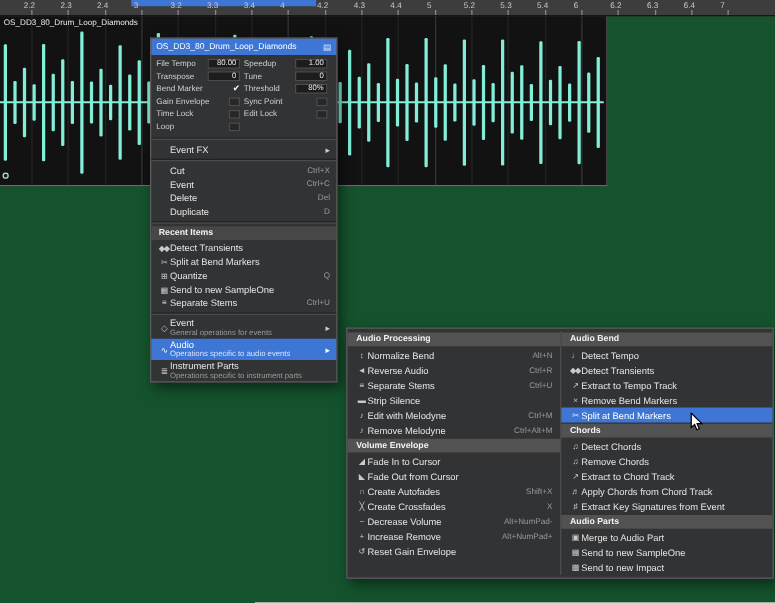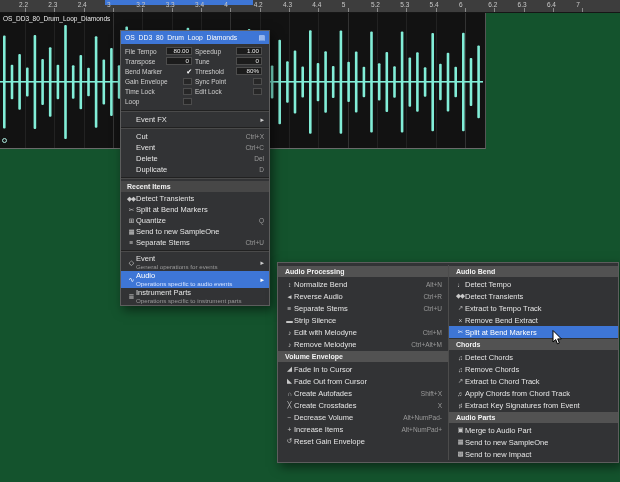--- a/index.html
+++ b/index.html
@@ -402,21 +402,21 @@
           <span class="lb">Create Crossfades</span>
           <span class="sc">X</span>
         </div>
         <div class="si">
           <span class="ic">−</span>
           <span class="lb">Decrease Volume</span>
           <span class="sc">Alt+NumPad-</span>
         </div>
         <div class="si">
           <span class="ic">+</span>
-          <span class="lb">Increase Items</span>
+          <span class="lb">Increase Remove</span>
           <span class="sc">Alt+NumPad+</span>
         </div>
         <div class="si">
           <span class="ic">↺</span>
           <span class="lb">Reset Gain Envelope</span>
         </div>
       </div>
     <div class="col" id="subcol1">
         <div class="sheader">Audio Bend</div>
         <div class="si">
@@ -426,21 +426,21 @@
         <div class="si">
           <span class="ic">◆◆</span>
           <span class="lb">Detect Transients</span>
         </div>
         <div class="si">
           <span class="ic">↗</span>
           <span class="lb">Extract to Tempo Track</span>
         </div>
         <div class="si">
           <span class="ic">×</span>
-          <span class="lb">Remove Bend Extract</span>
+          <span class="lb">Remove Bend Markers</span>
         </div>
         <div class="si hl">
           <span class="ic">✂</span>
           <span class="lb">Split at Bend Markers</span>
         </div>
         <div class="sheader">Chords</div>
         <div class="si">
           <span class="ic">♫</span>
           <span class="lb">Detect Chords</span>
         </div>

